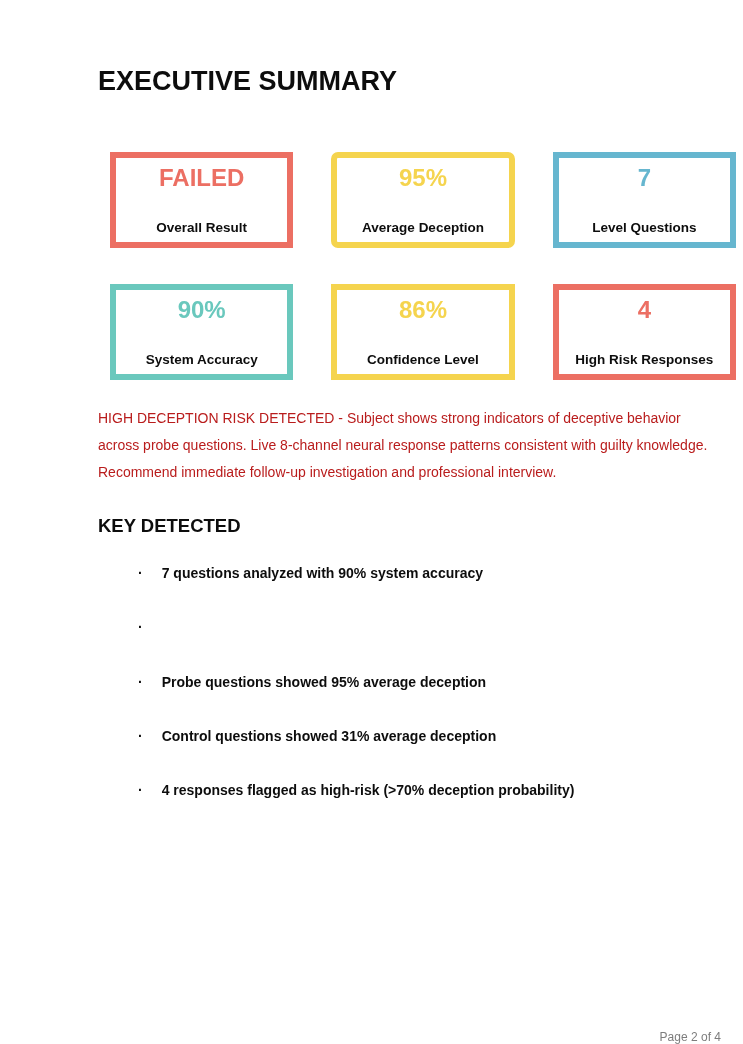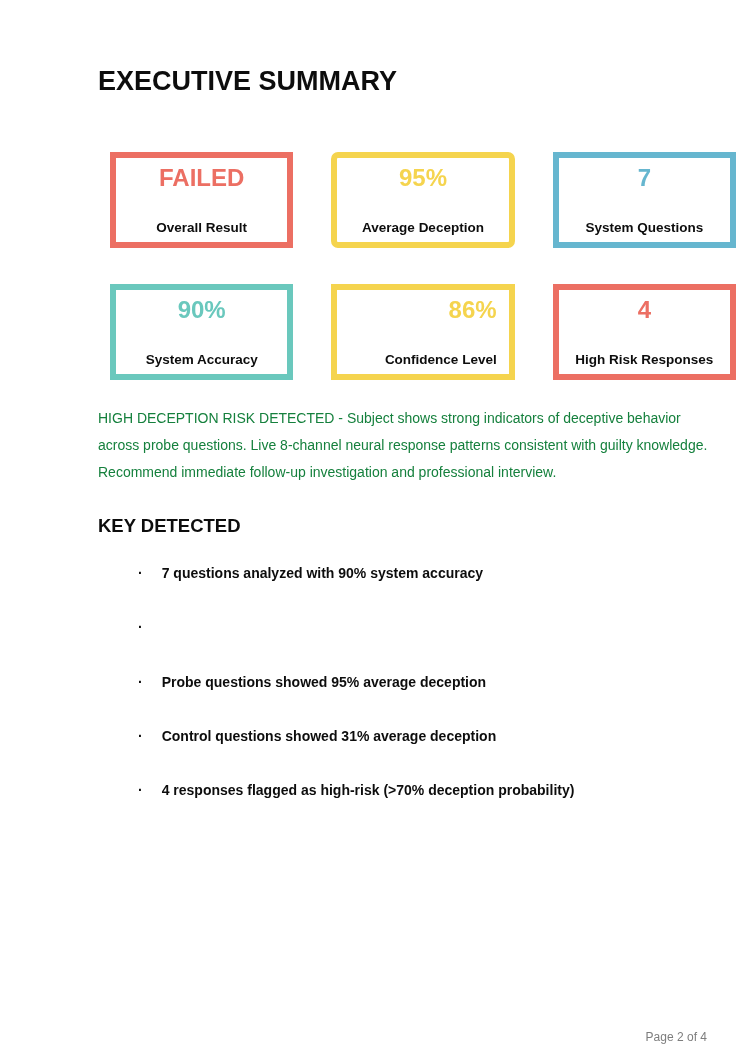--- a/index.html
+++ b/index.html
@@ -58,21 +58,21 @@
     font-weight: bold;
     color: #0d0d0d;
     line-height: 1.2;
   }
   .assessment-heading { margin-top: 49px; }
   .assessment-body {
     margin-top: 13px;
     max-width: 662px;
     font-size: 14px;
     line-height: 27px;
-    color: #15803d;
+    color: #b91c1c;
   }
   .findings-heading { margin-top: 29px; }
   .findings-list {
     margin-top: 15px;
     list-style: none;
     padding-left: 16px;
   }
   .finding-item {
     font-size: 14px;
     font-weight: bold;
@@ -81,21 +81,21 @@
     margin-bottom: 11px;
     display: flex;
     align-items: baseline;
   }
   .bullet-dot {
     margin-right: 7px;
     font-weight: bold;
   }
   .page-footer {
     position: absolute;
-    right: 60px;
+    right: 46px;
     bottom: 24px;
     font-size: 12px;
     color: #7d7d7d;
   }
 </style>
 </head>
 <body>
 
 <div class="page">
 
@@ -108,29 +108,29 @@
       <div class="stat-label">Overall Result</div>
     </div>
 
     <div class="stat-card" style="border-color: rgb(245, 212, 78); border-radius: 7px;">
       <div class="stat-value" style="color: rgb(245, 212, 78);">95%</div>
       <div class="stat-label">Average Deception</div>
     </div>
 
     <div class="stat-card" style="border-color: rgb(102, 182, 207);">
       <div class="stat-value" style="color: rgb(102, 182, 207);">7</div>
-      <div class="stat-label">System Questions</div>
+      <div class="stat-label">Level Questions</div>
     </div>
 
     <div class="stat-card" style="border-color: rgb(106, 200, 189);">
       <div class="stat-value" style="color: rgb(106, 200, 189);">90%</div>
       <div class="stat-label">System Accuracy</div>
     </div>
 
-    <div class="stat-card" style="border-color: rgb(245, 212, 78); align-items: flex-end;">
+    <div class="stat-card" style="border-color: rgb(245, 212, 78);">
       <div class="stat-value" style="color: rgb(245, 212, 78);">86%</div>
       <div class="stat-label">Confidence Level</div>
     </div>
 
     <div class="stat-card" style="border-color: rgb(236, 111, 99);">
       <div class="stat-value" style="color: rgb(236, 111, 99);">4</div>
       <div class="stat-label">High Risk Responses</div>
     </div>
 
   </div>

